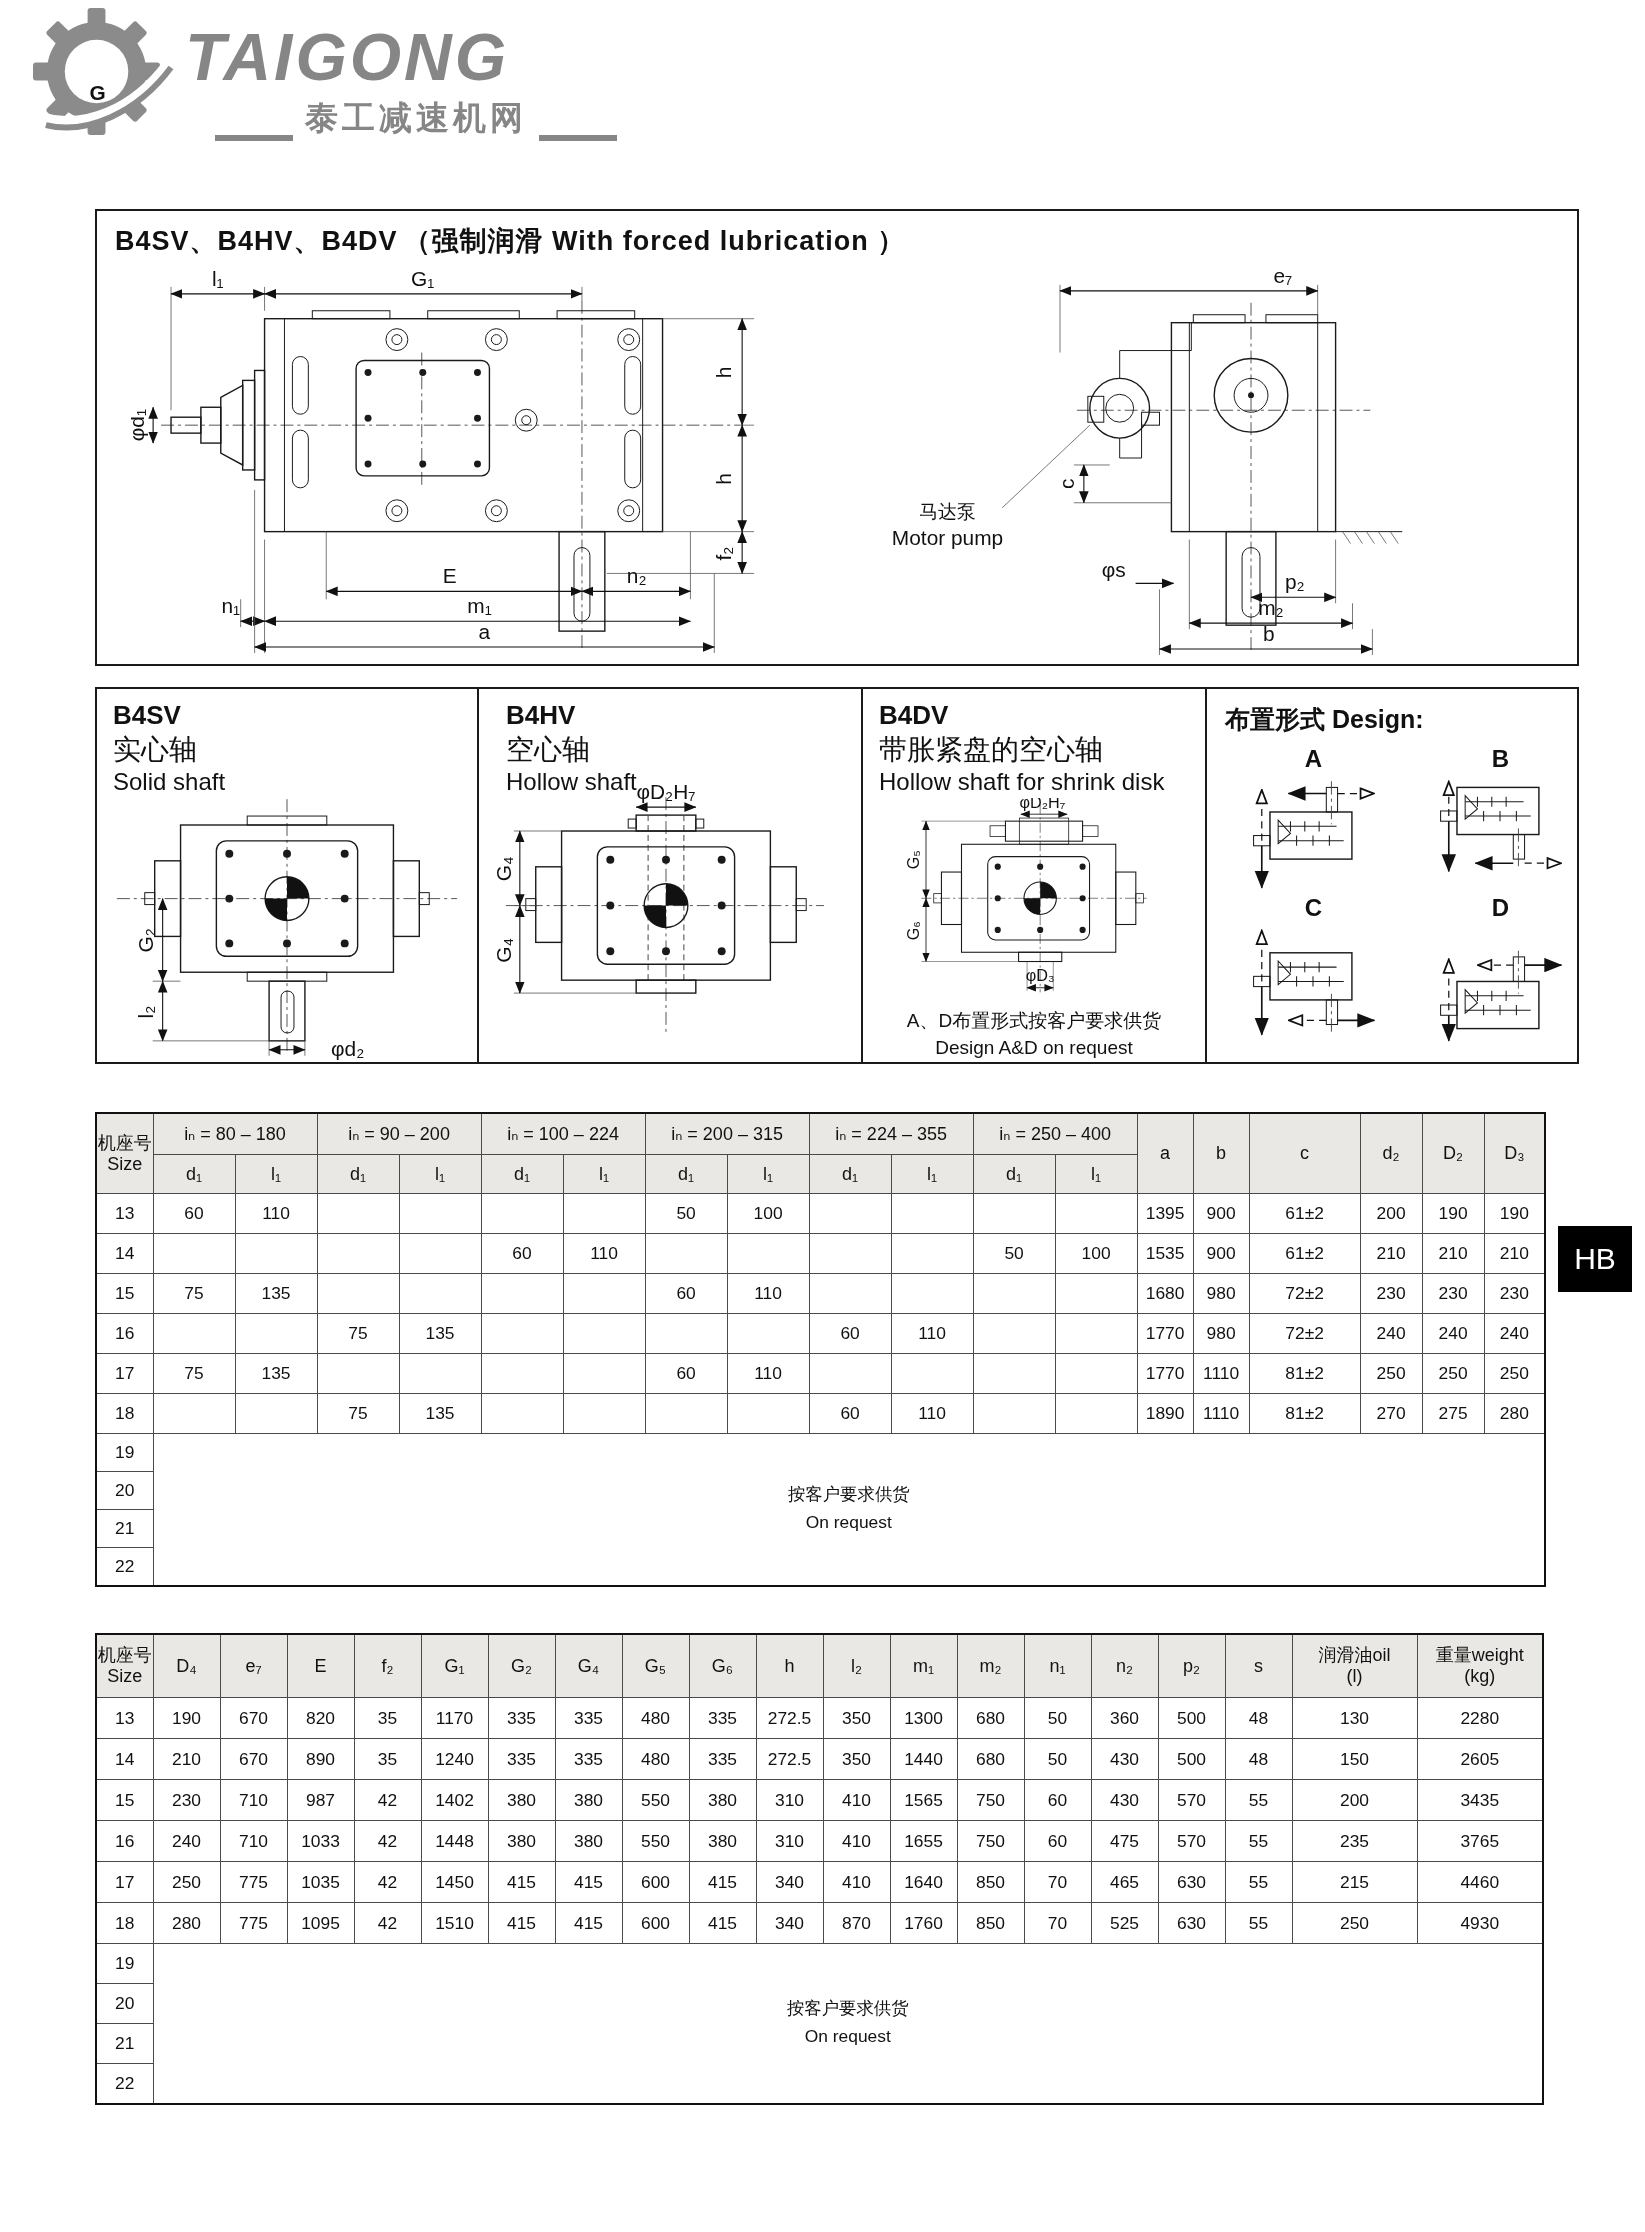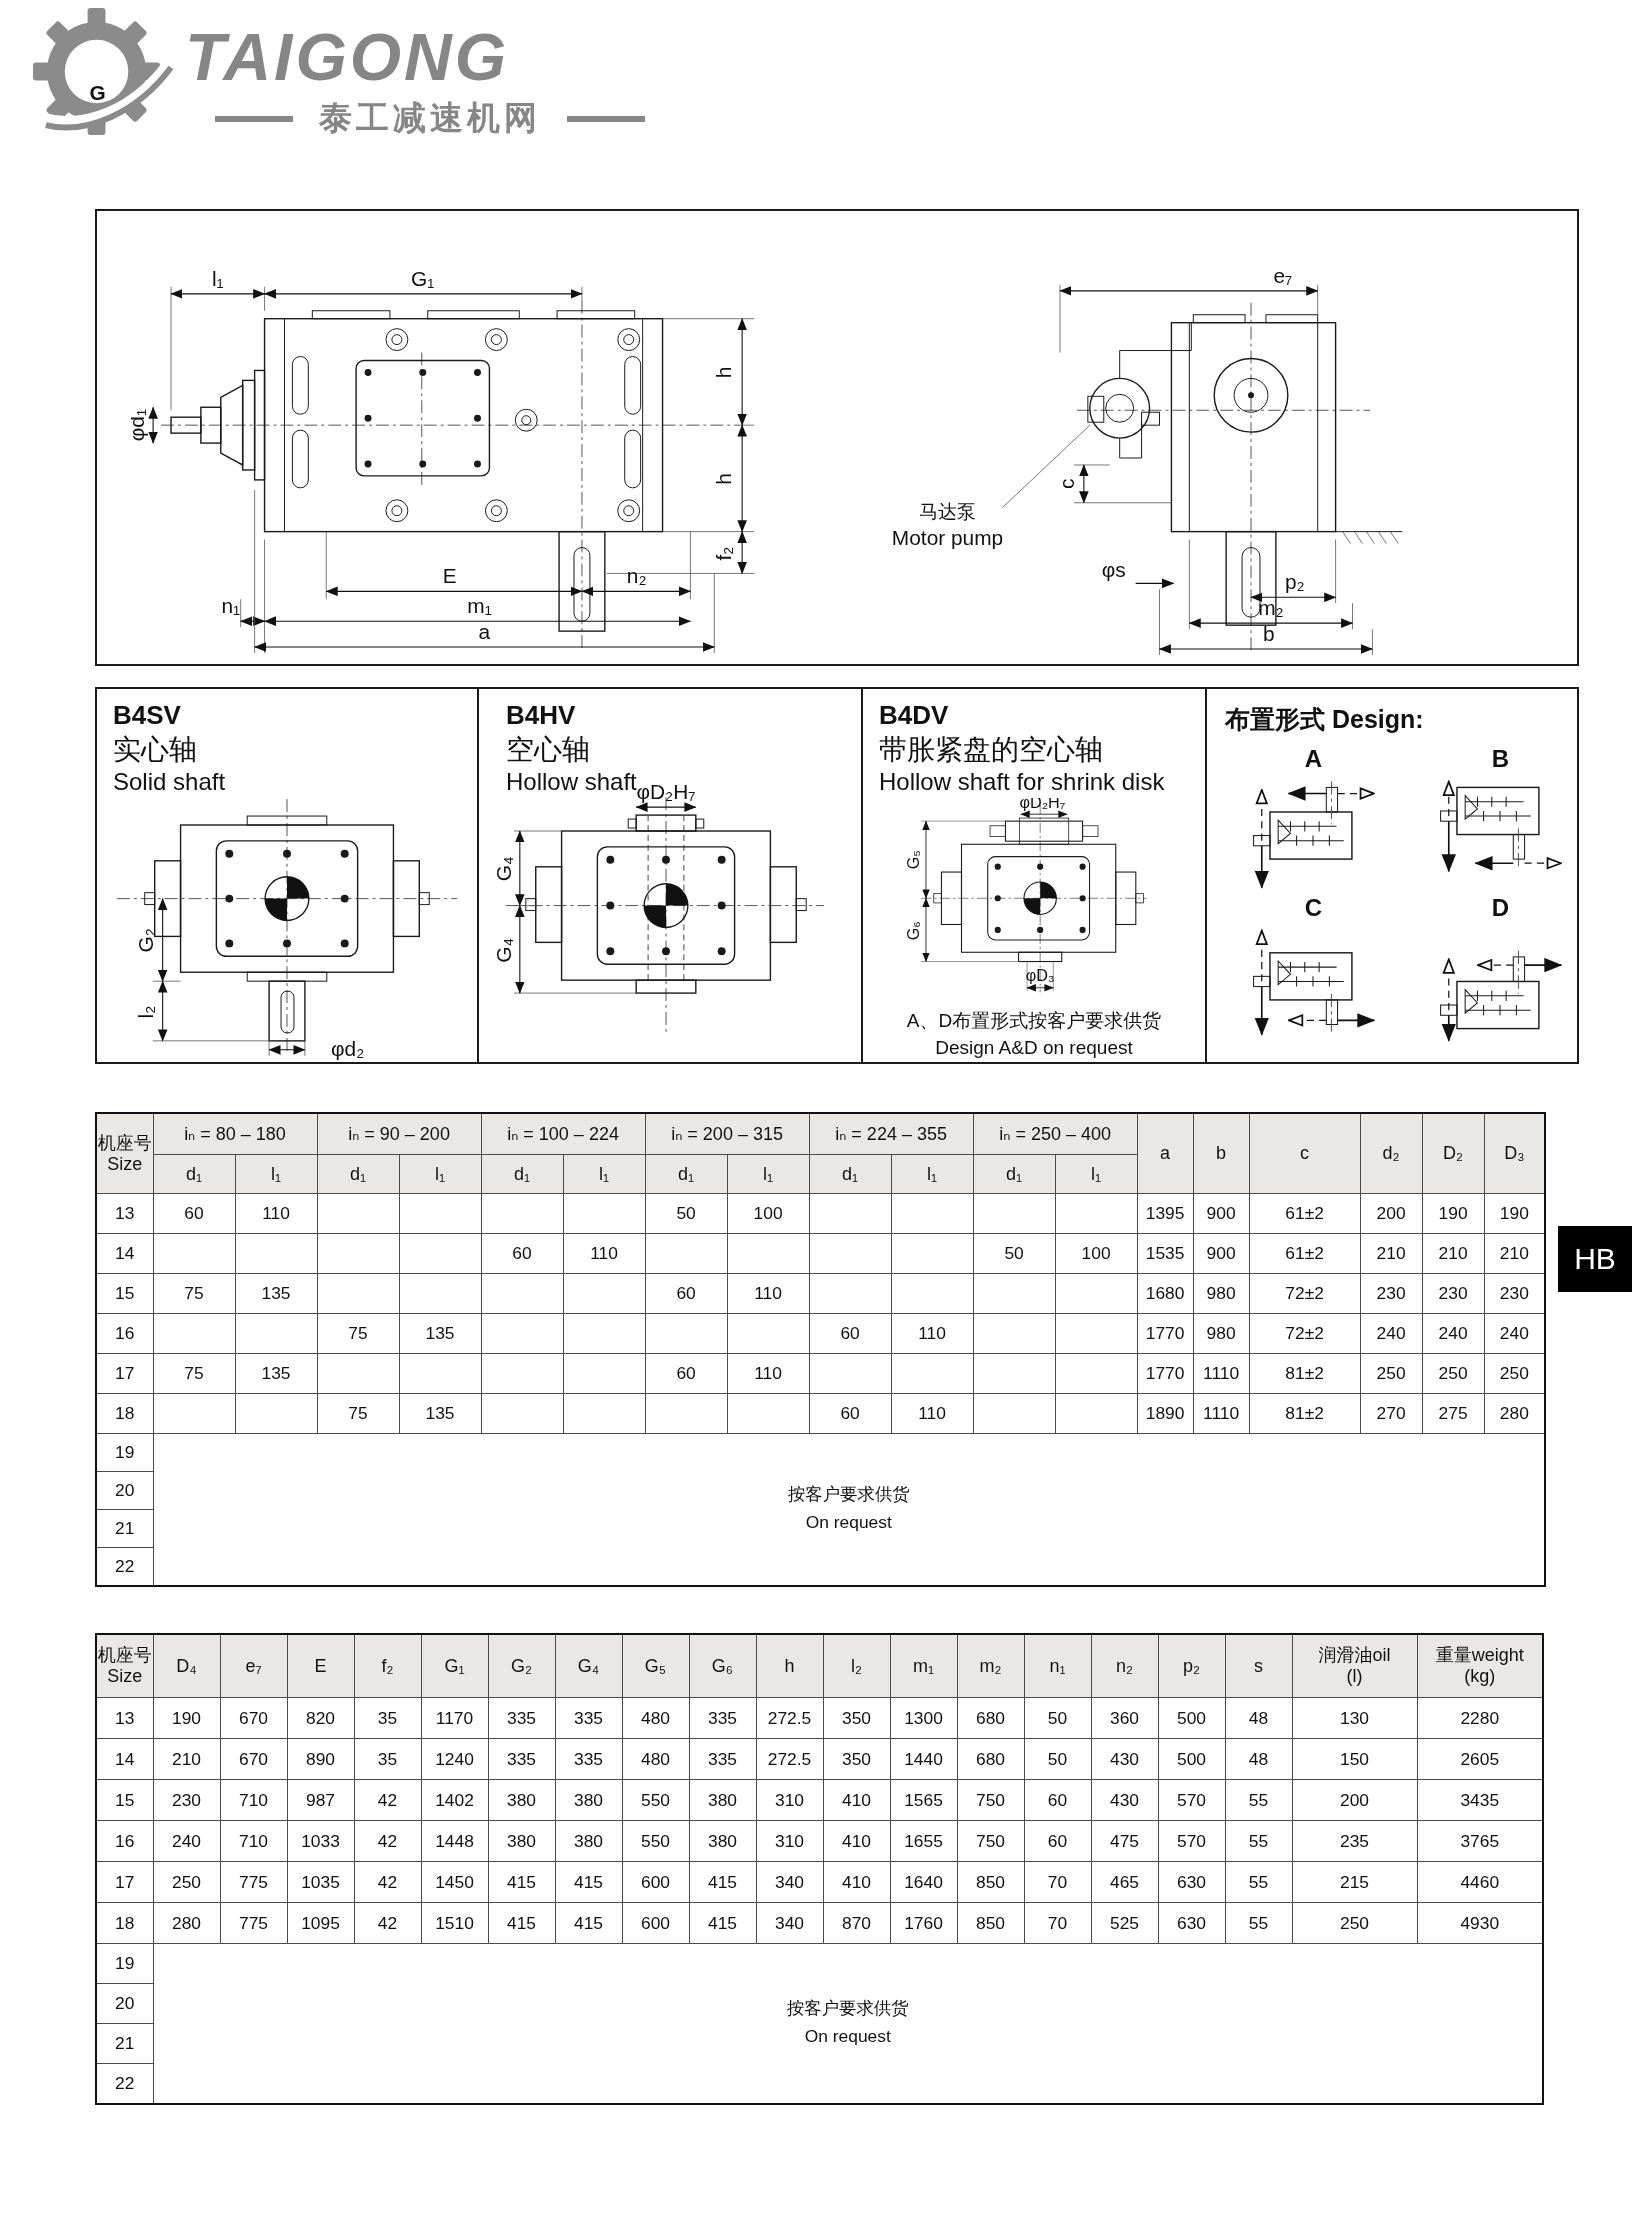--- a/index.html
+++ b/index.html
@@ -3,21 +3,21 @@
 <meta charset="utf-8">
 <style>
   html,body { margin:0; padding:0; background:#ffffff; }
   .page { position:relative; width:1646px; height:2233px; background:#fff;
           font-family:"Liberation Sans","DejaVu Sans",sans-serif; color:#111; overflow:hidden; }
 
   
   .logo { position:absolute; left:26px; top:6px; display:flex; align-items:flex-start; }
   .logo-text { margin-left:10px; padding-top:18px; }
   .brand { font-size:66px; font-weight:bold; font-style:italic; color:#868686; letter-spacing:3px; line-height:1; }
-  .subtitle-row { display:flex; align-items:center; gap:26px; margin-top:6px; margin-left:30px; }
+  .subtitle-row { display:flex; align-items:flex-end; gap:12px; margin-top:6px; margin-left:30px; }
   .subtitle-row .bar { height:6px; background:#868686; }
   .bar-l { width:78px; } .bar-r { width:78px; }
   .subtitle { font-size:33px; font-weight:bold; color:#868686; letter-spacing:4px; }
 
   
   .panel { position:absolute; border:2px solid #1a1a1a; background:#fff; }
   .panel1 { left:95px; top:209px; width:1480px; height:453px; }
   .p1-title { position:absolute; left:18px; top:12px; font-size:27px; font-weight:bold; letter-spacing:1px; }
   .p1-title .note { font-weight:bold; margin-left:6px; }
 
@@ -110,20 +110,23 @@
       <div class="brand">TAIGONG</div>
       <div class="subtitle-row">
         <span class="bar bar-l"></span>
         <span class="subtitle">泰工减速机网</span>
         <span class="bar bar-r"></span>
       </div>
     </div>
   </header>
 
   <section class="panel panel1">
+    <div class="p1-title">
+      <span>B4SV、B4HV、B4DV</span><span class="note">（强制润滑 With forced lubrication ）</span>
+    </div>
 
     <svg style="position:absolute;left:34px;top:50px" width="687" height="396" viewBox="0 0 690 398">
       <g>
         <line class="cl" x1="30" y1="165" x2="612" y2="165"></line>
         <line class="cl" x1="453" y1="40" x2="453" y2="390"></line>
         <line class="cl" x1="292" y1="92" x2="292" y2="225"></line>
       </g>
       <g>
         <rect class="ln" x="40" y="157" width="30" height="16"></rect>
         <rect class="ln" x="70" y="147" width="20" height="36"></rect>

